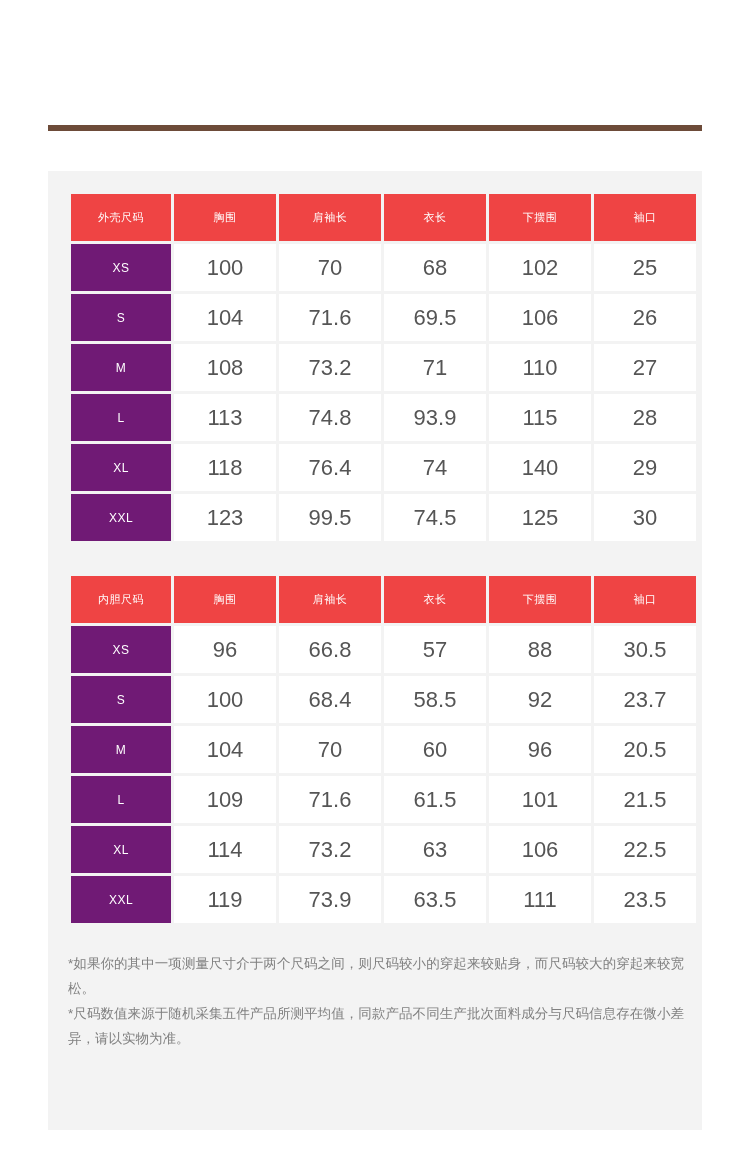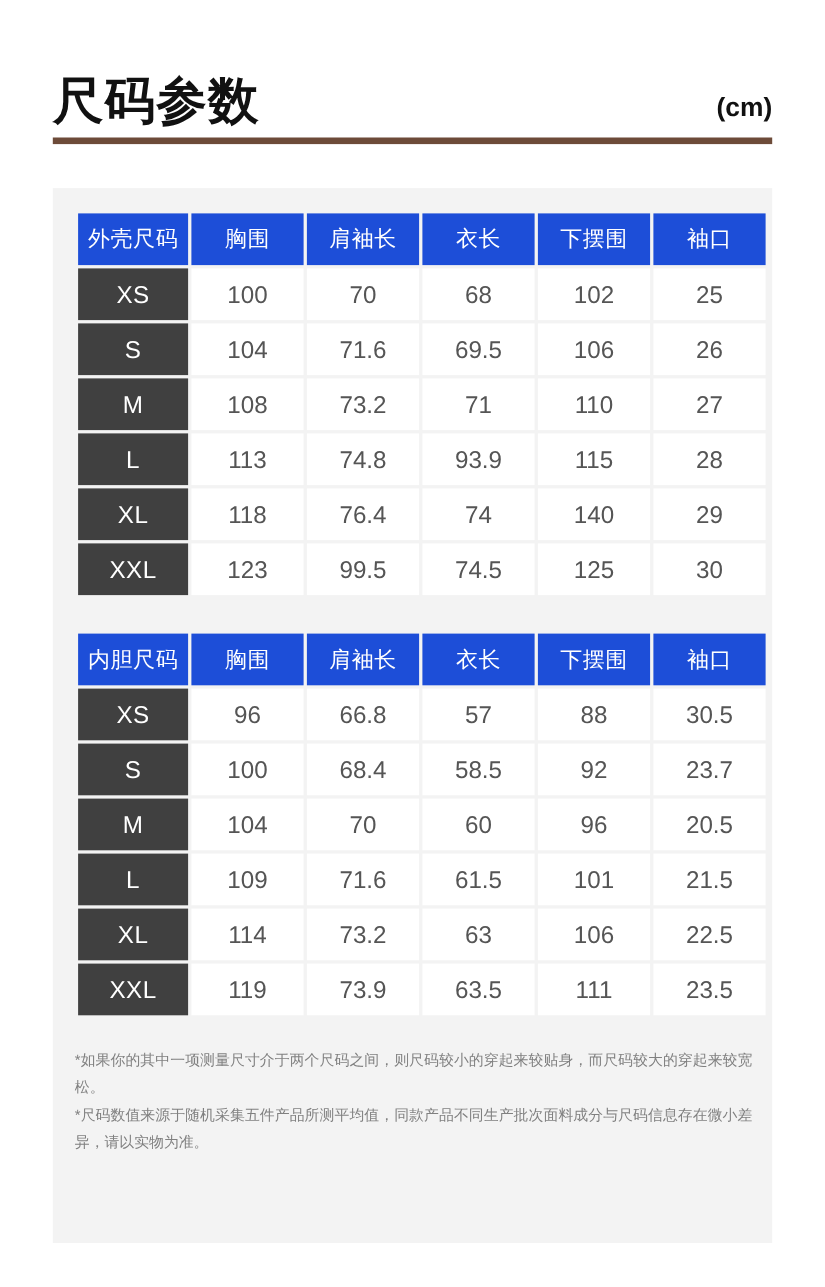--- a/index.html
+++ b/index.html
@@ -84,29 +84,29 @@
     margin: 0;
     height: 47px;
     text-align: center;
     vertical-align: middle;
     font-weight: normal;
   }
   .col-size   { width: 100px; }
   .col-normal { width: 102px; }
 
   .head-cell {
-    background: #1d4ed8;
+    background: #ef4444;
     color: #ffffff;
-    font-size: 20px;
+    font-size: 11px;
     letter-spacing: 0.5px;
   }
   .size-cell {
-    background: #404040;
+    background: #701a75;
     color: #ffffff;
-    font-size: 22px;
+    font-size: 12px;
     letter-spacing: 0.5px;
   }
   .val-cell {
     background: #ffffff;
     color: #555555;
     font-size: 22px;
   }
 
   
   .notes {
@@ -118,24 +118,20 @@
     font-size: 13.5px;
     line-height: 1.85;
     text-align: justify;
   }
 </style>
 </head>
 <body>
 
 <div class="page">
 
-  <div class="header">
-    <div class="title">尺码参数</div>
-    <div class="unit">(cm)</div>
-  </div>
 
   <div class="divider"></div>
 
   <div class="panel">
     <div id="tables-host">
         <table class="size-table">
           <thead>
             <tr>
               <th class="head-cell col-size">外壳尺码</th>
               <th class="head-cell col-normal">胸围</th>

